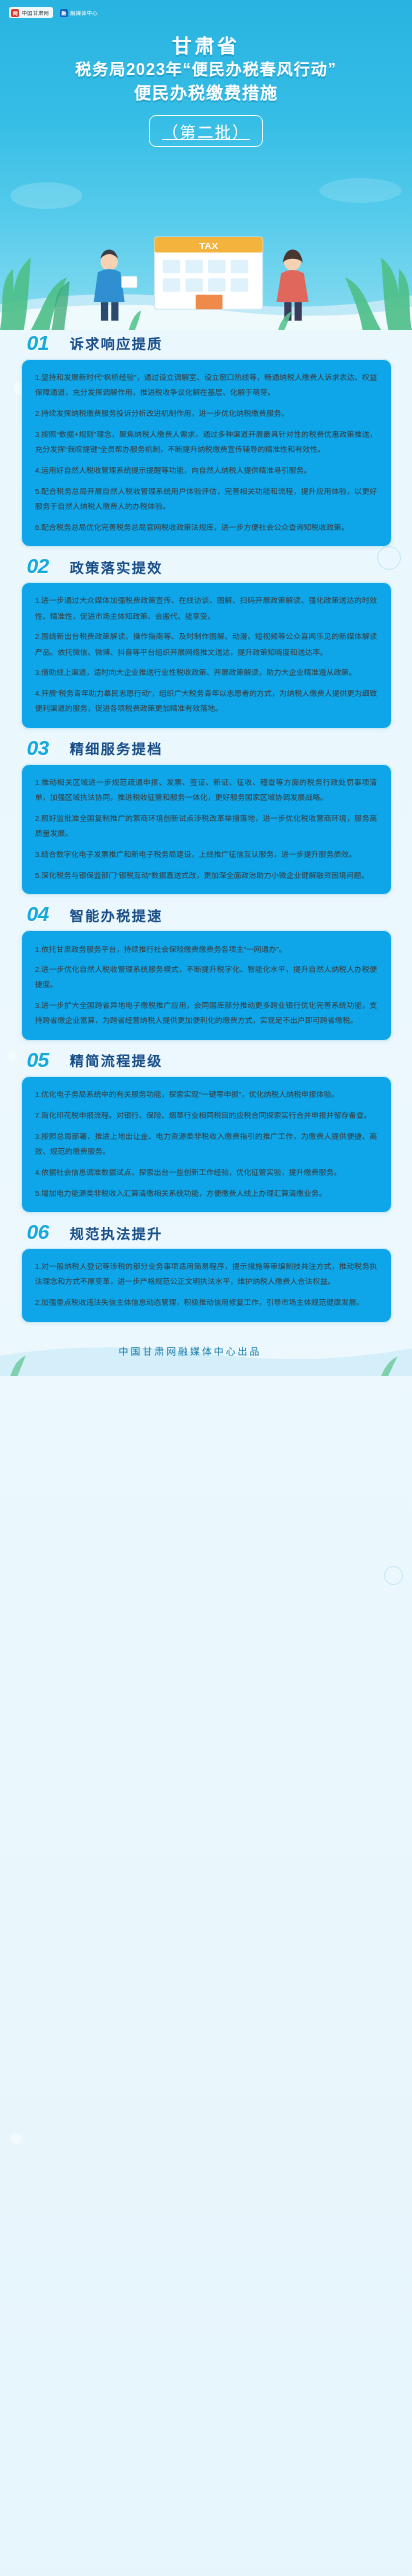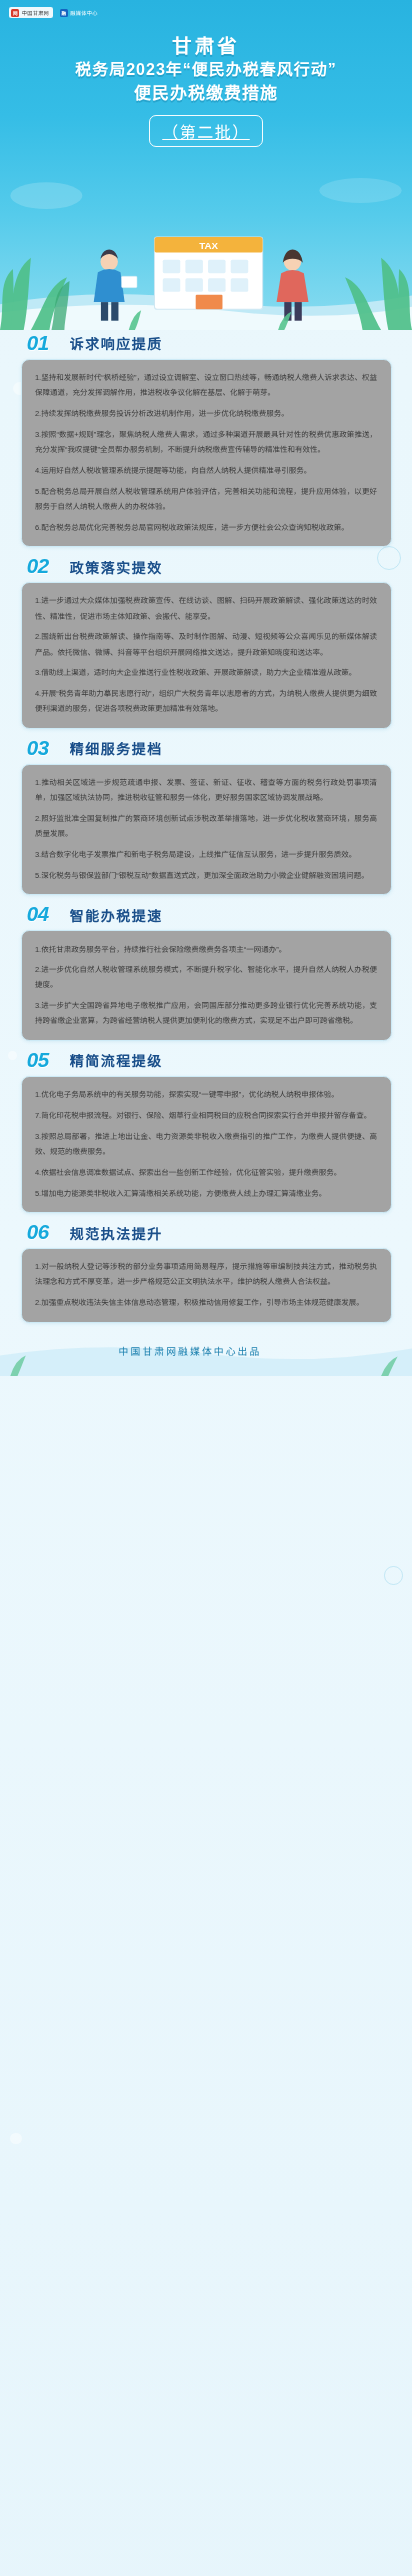--- a/index.html
+++ b/index.html
@@ -93,21 +93,21 @@
     color: #16a9dc; line-height: 1;
     letter-spacing: -0.5px;
     text-shadow: 0.5px 0.5px 0 rgba(255,255,255,.9);
   }
   .sec-title {
     font-size: 14px; font-weight: bold; color: #1a4f8a;
     letter-spacing: 1.5px;
     margin-left: 16px;
   }
   .card {
-    background: #a3a3a3;
+    background: #0ea5e9;
     border-radius: 8.2px;
     border: 0.5px solid #cdeaf6;
     box-shadow: 0 1px 3.6px rgba(70,160,200,.14);
     padding: 10.3px 13.4px 11.3px;
   }
   .card p {
     font-size: 7.5px;
     line-height: 2.02;
     color: #3a3a3a;
     text-align: justify;

